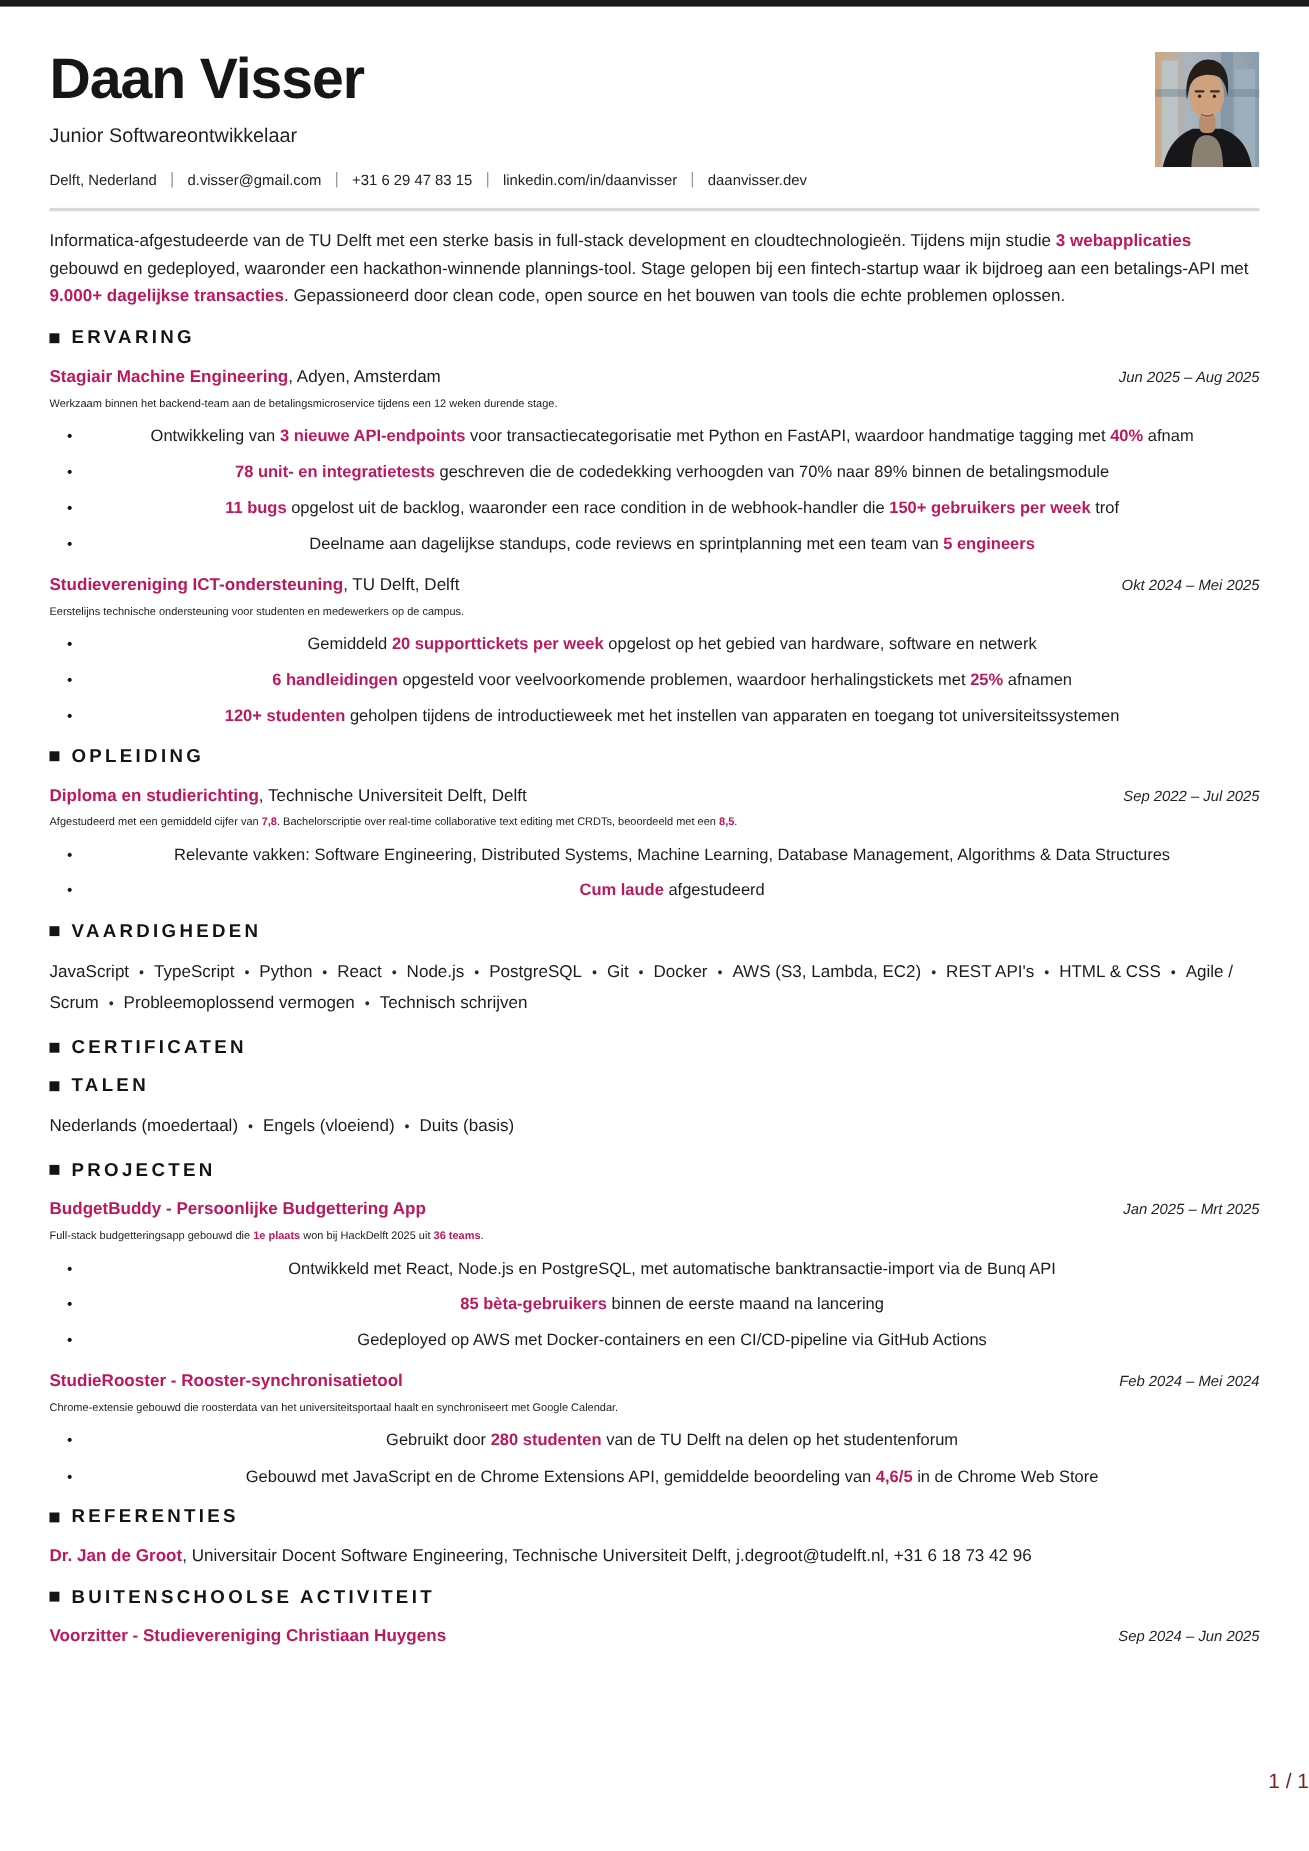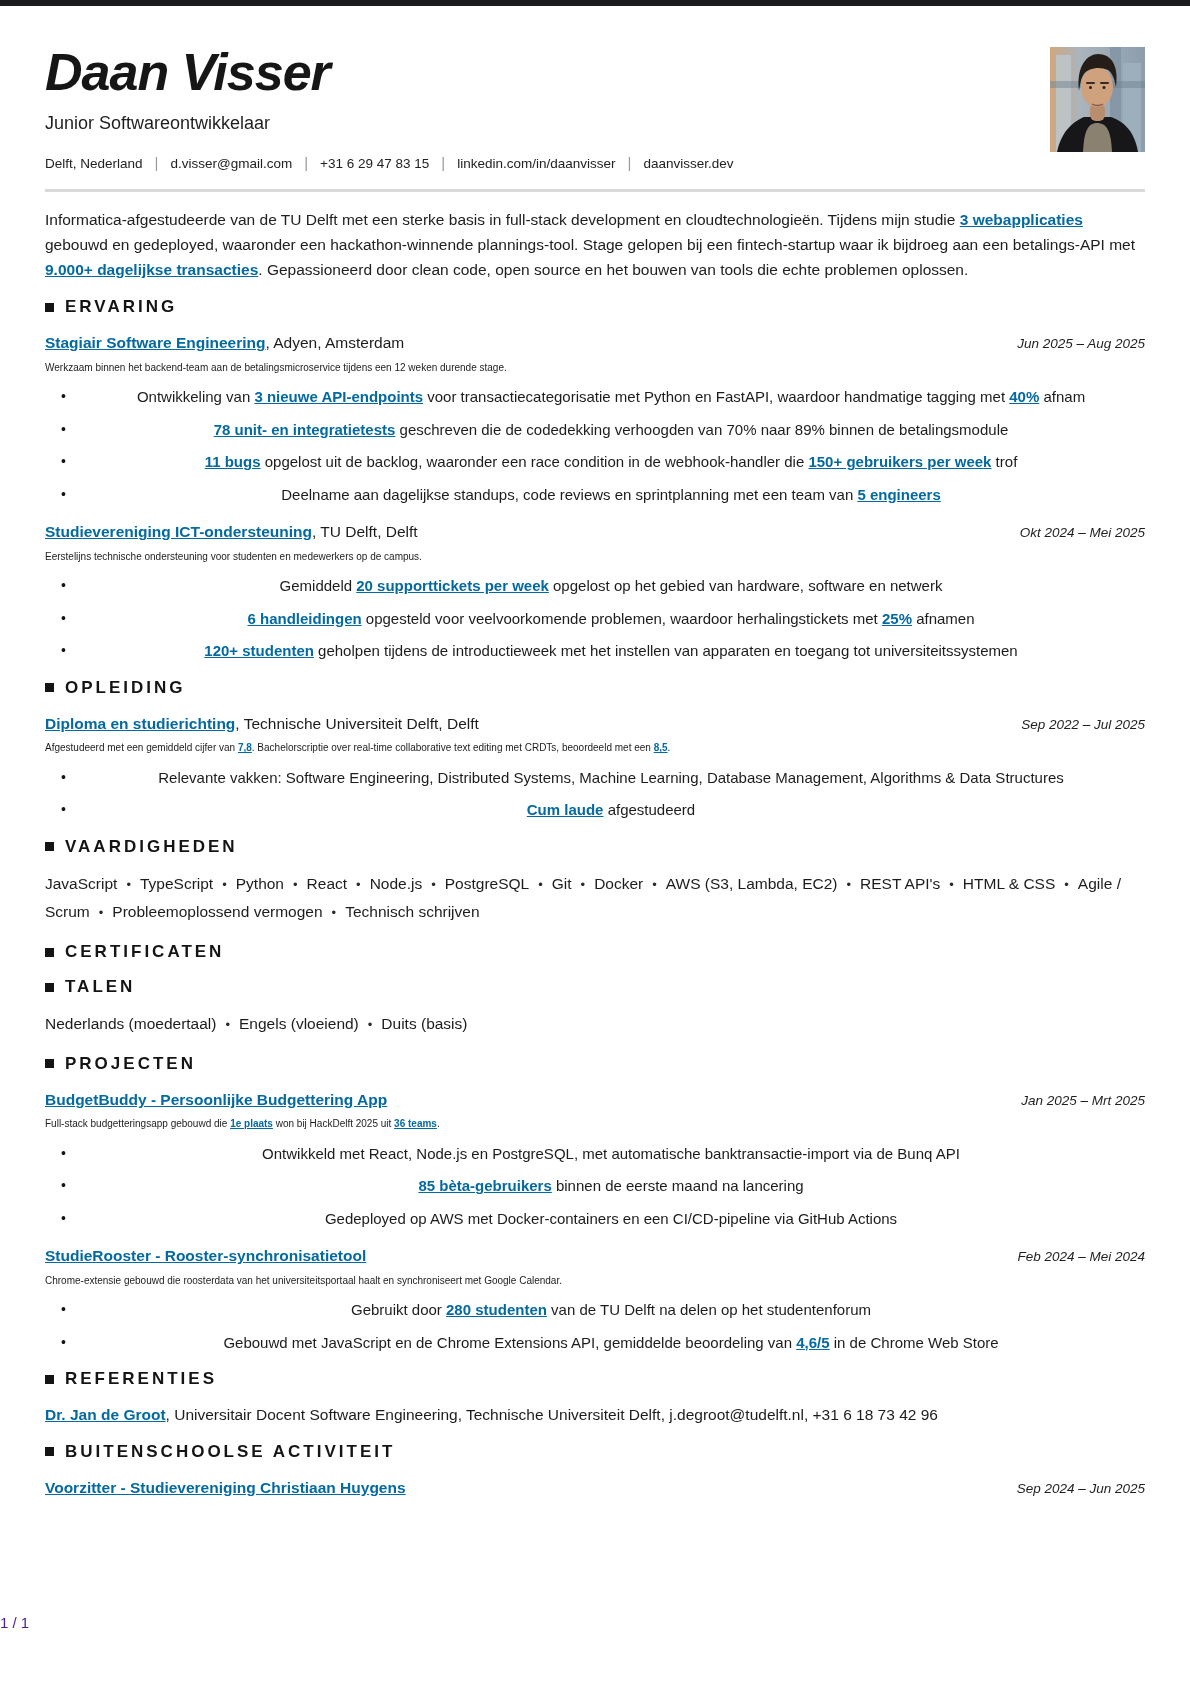--- a/index.html
+++ b/index.html
@@ -9,42 +9,42 @@
   html,body{margin:0;padding:0;background:#ffffff;}
   body{
     width:1190px;height:1683px;overflow:hidden;position:relative;
     font-family:"Liberation Sans","DejaVu Sans",sans-serif;
     color:var(--text);
     -webkit-font-smoothing:antialiased;
   }
   .topbar{position:absolute;top:0;left:0;width:100%;height:6px;background:var(--topbar);}
   .page{padding:0 45px;}
   header.resume-header{display:flex;justify-content:space-between;align-items:flex-start;padding-top:46px;}
-  h1.name{margin:0;font-size:52px;line-height:1.0;font-weight:800;letter-spacing:-1px;color:#161616;font-style:italic;}
+  h1.name{margin:0;font-size:52px;line-height:1.0;font-weight:800;letter-spacing:-1px;color:#161616;}
   .subtitle{margin-top:15px;font-size:18px;color:#1f1f1f;}
   .contacts{margin-top:21px;font-size:13.5px;color:#222;display:flex;align-items:center;flex-wrap:wrap;}
   .contacts .sep{margin:0 12px;color:#9a9a9a;font-size:15px;transform:translateY(-1px);}
   .photo-frame{width:95px;height:105px;flex:0 0 auto;margin-top:1px;overflow:hidden;}
   hr.divider{border:none;border-top:3px solid var(--divider);margin:17px 0 0 0;}
   .summary{margin:15px 0 0 0;font-size:15.5px;line-height:1.62;color:#202020;}
-  b{font-weight:700;color:#0369a1;text-decoration:underline;}
+  b{font-weight:700;color:#be185d;}
   section{margin-top:15px;}
   h2.sec-h{display:flex;align-items:center;margin:0;font-size:17px;font-weight:700;letter-spacing:3px;color:#141414;}
   h2.sec-h .sq{width:9px;height:9px;background:#141414;margin-right:11px;flex:0 0 auto;}
   .entry{margin-top:15px;}
   .entry-head{display:flex;justify-content:space-between;align-items:baseline;}
   .entry-title{font-size:15.5px;line-height:1.45;}
   .entry-date{font-size:13.5px;font-style:italic;white-space:nowrap;margin-left:24px;color:#1f1f1f;}
   .entry-desc{margin:5px 0 0 0;font-size:10px;line-height:1.55;}
   ul.bullets{list-style:none;margin:11px 0 0 0;padding:0 0 0 32px;}
   ul.bullets li{position:relative;margin-top:10px;font-size:15px;line-height:1.5;text-align:center;}
   ul.bullets li::before{content:"•";position:absolute;left:-16px;top:0;color:#141414;font-size:14px;}
   .inline-list{margin:13px 0 0 0;font-size:15.5px;line-height:1.85;}
   .inline-list .dot{margin:0 9px;color:#2a2a2a;font-size:13px;}
-  footer.page-footer{position:absolute;left:0;bottom:52px;width:100%;text-align:left;font-size:15px;color:#4c1d95;}
+  footer.page-footer{position:absolute;left:0;bottom:52px;width:100%;text-align:right;font-size:19px;color:#7f1d1d;}
 </style>
 </head>
 <body>
 
 <div class="topbar"></div>
 
 <div class="page">
 
   <header class="resume-header">
     <div class="header-text">
@@ -95,21 +95,21 @@
   <p class="summary">Informatica-afgestudeerde van de TU Delft met een sterke basis in full-stack development en cloudtechnologieën. Tijdens mijn studie <b>3 webapplicaties</b> gebouwd en gedeployed, waaronder een hackathon-winnende plannings-tool. Stage gelopen bij een fintech-startup waar ik bijdroeg aan een betalings-API met <b>9.000+ dagelijkse transacties</b>. Gepassioneerd door clean code, open source en het bouwen van tools die echte problemen oplossen.</p>
 
   <main id="sections">
       <section>
         <h2 class="sec-h">
           <span class="sq"></span>
           <span>ERVARING</span>
         </h2>
         <div class="entry">
           <div class="entry-head">
-            <span class="entry-title"><b>Stagiair Software Engineering</b>, Adyen, Amsterdam</span>
+            <span class="entry-title"><b>Stagiair Machine Engineering</b>, Adyen, Amsterdam</span>
             <span class="entry-date">Jun 2025 – Aug 2025</span>
           </div>
           <p class="entry-desc">Werkzaam binnen het backend-team aan de betalingsmicroservice tijdens een 12 weken durende stage.</p>
           <ul class="bullets">
             <li>Ontwikkeling van <b>3 nieuwe API-endpoints</b> voor transactiecategorisatie met Python en FastAPI, waardoor handmatige tagging met <b>40%</b> afnam</li>
             <li><b>78 unit- en integratietests</b> geschreven die de codedekking verhoogden van 70% naar 89% binnen de betalingsmodule</li>
             <li><b>11 bugs</b> opgelost uit de backlog, waaronder een race condition in de webhook-handler die <b>150+ gebruikers per week</b> trof</li>
             <li>Deelname aan dagelijkse standups, code reviews en sprintplanning met een team van <b>5 engineers</b></li>
           </ul>
         </div>

